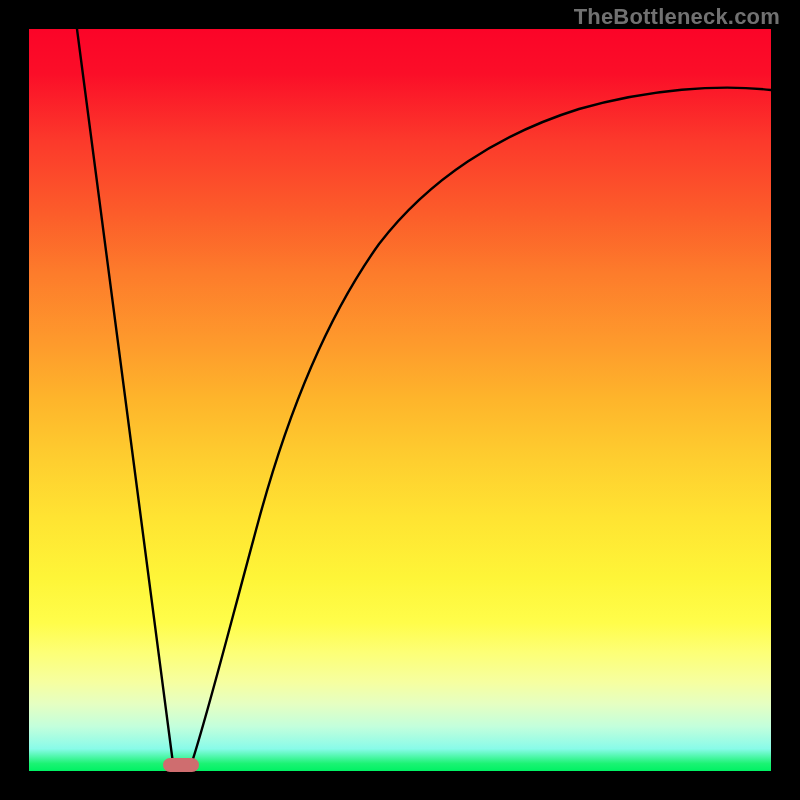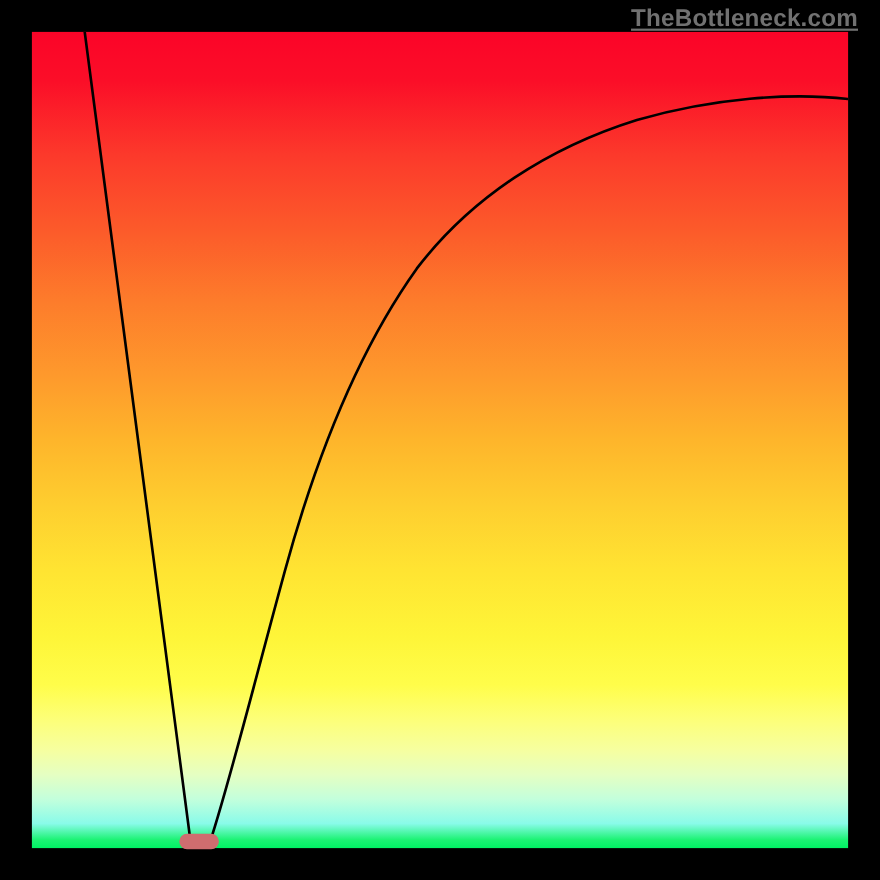--- a/index.html
+++ b/index.html
@@ -43,21 +43,20 @@
   }
   .watermark {
     position: absolute;
     top: 4px;
     right: 20px;
     font-family: Arial, Helvetica, sans-serif;
     font-size: 22px;
     font-weight: bold;
     color: #717171;
     letter-spacing: 0.2px;
-    text-decoration: underline;
   }
   .chart-svg {
     position: absolute;
     inset: 0;
   }
   .marker {
     position: absolute;
     width: 36px;
     height: 14px;
     background: #cf6d6f;

